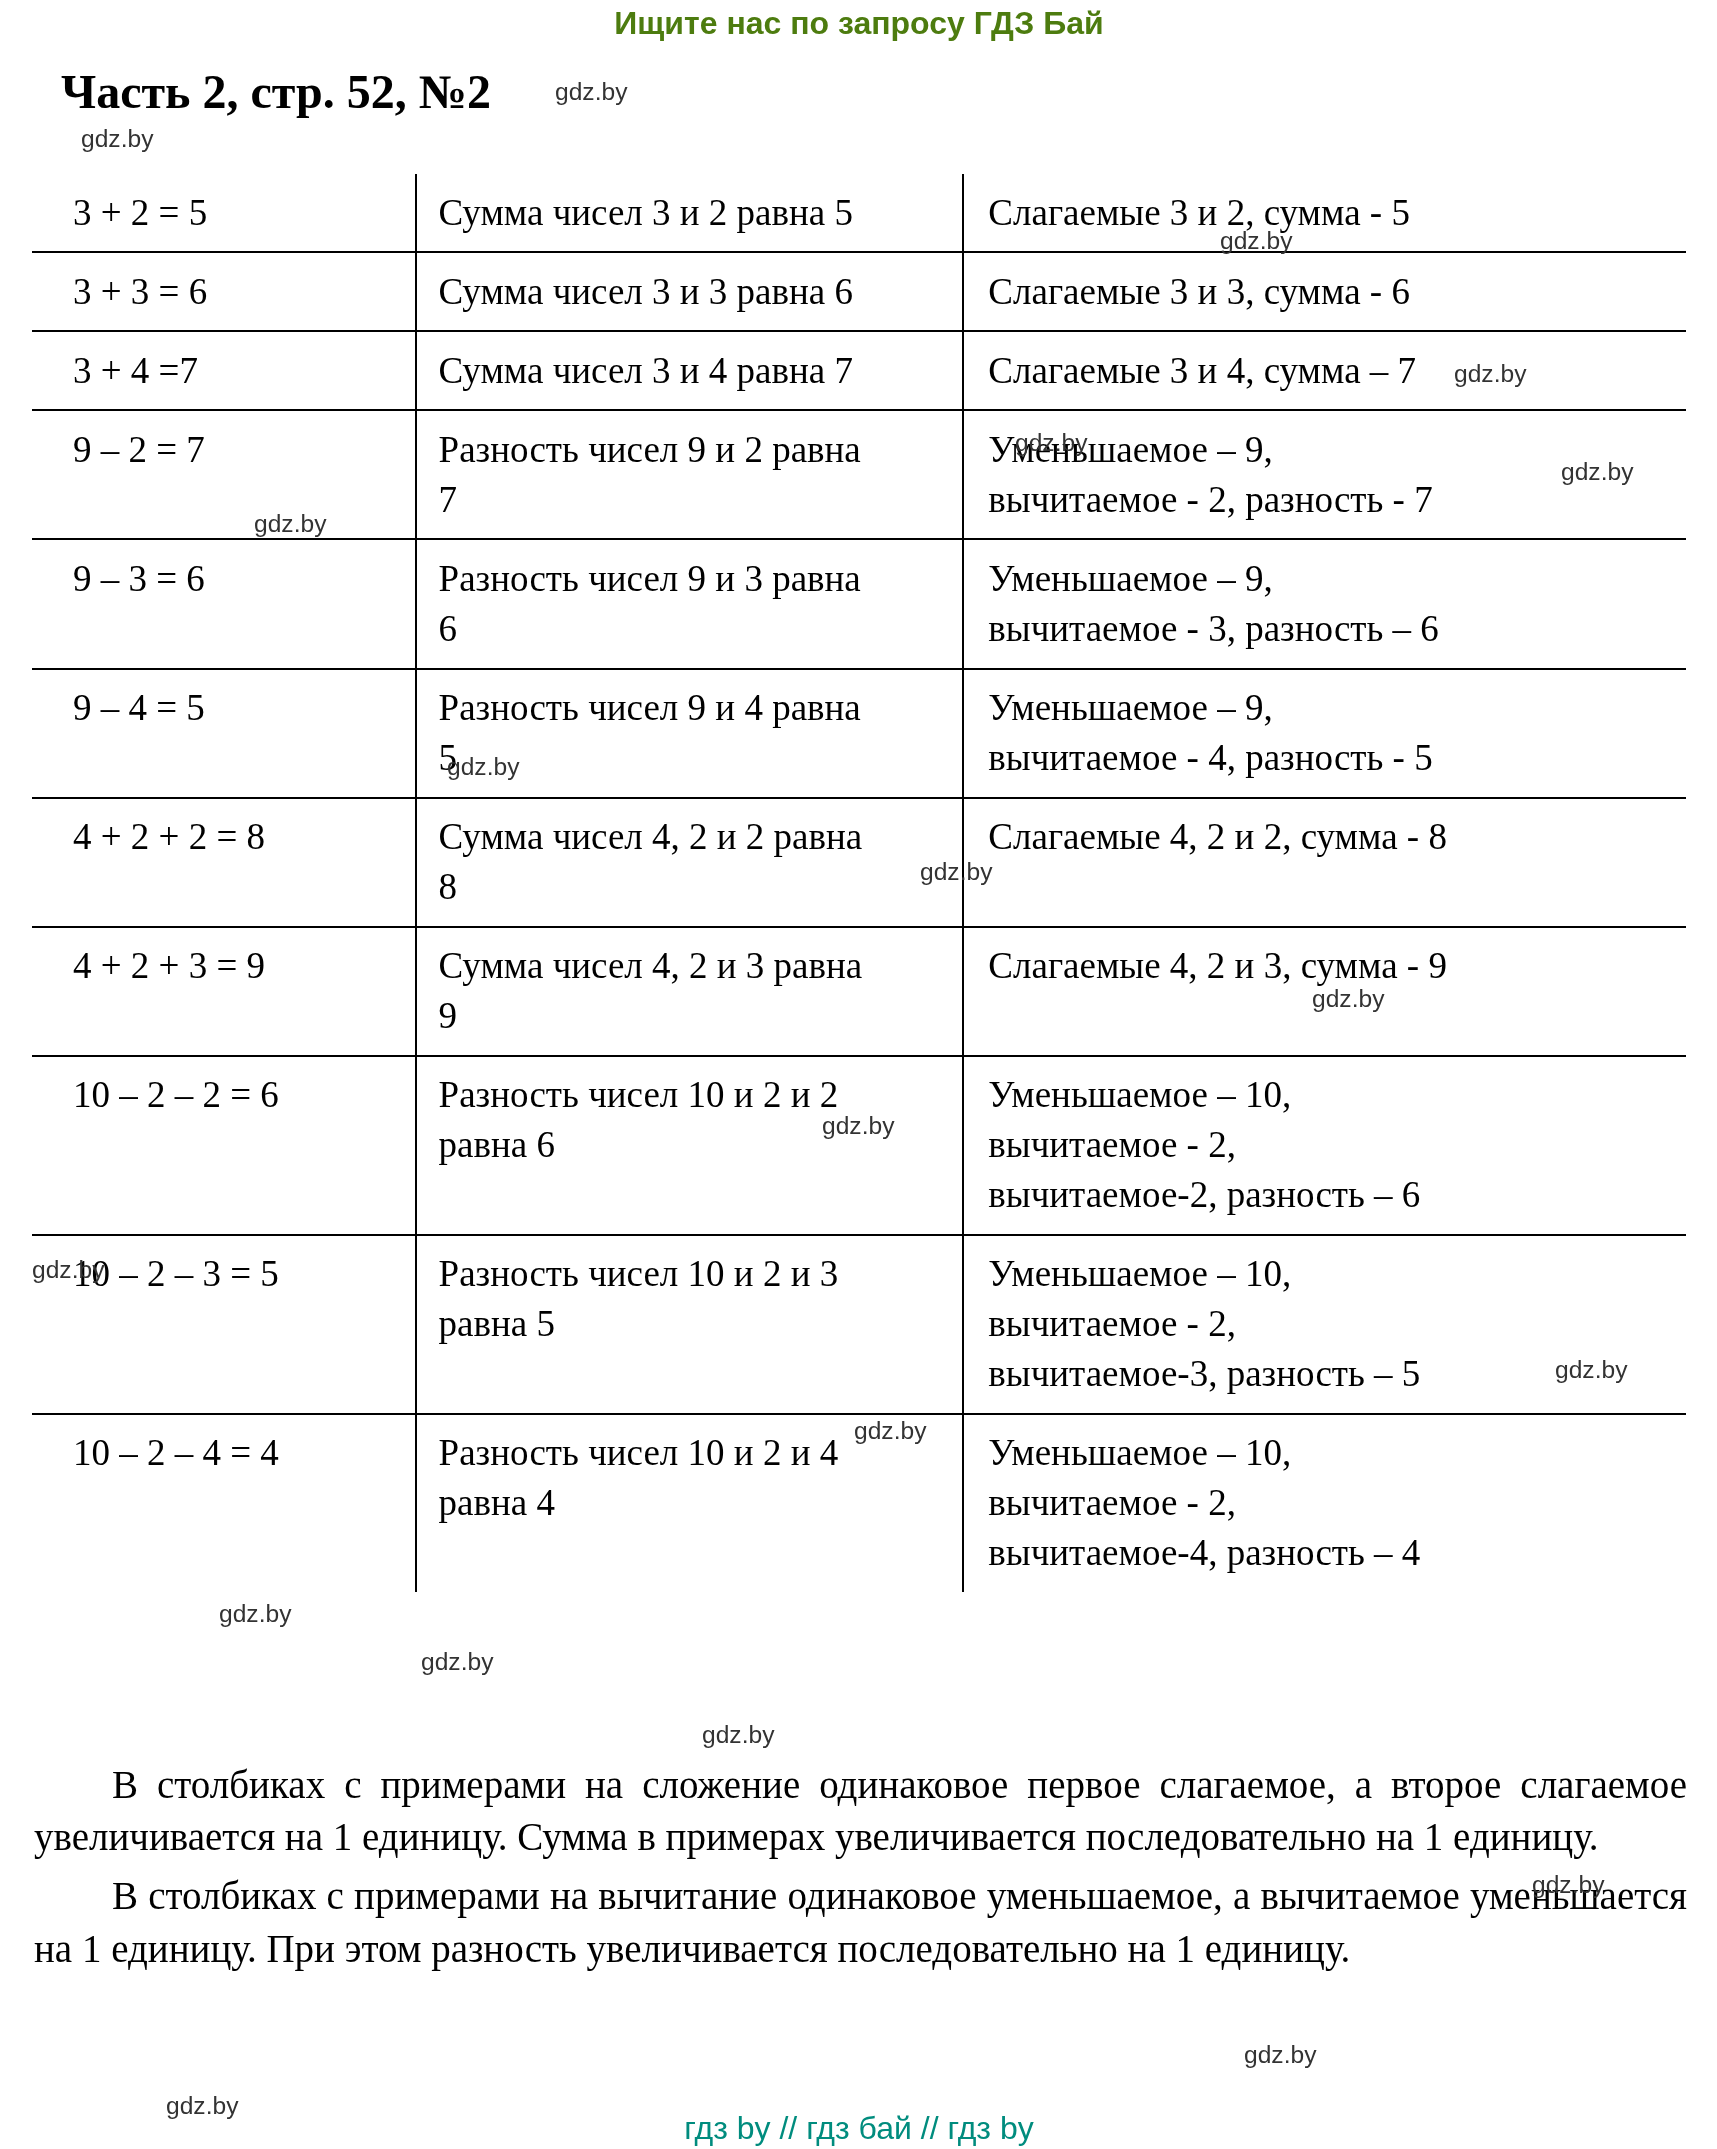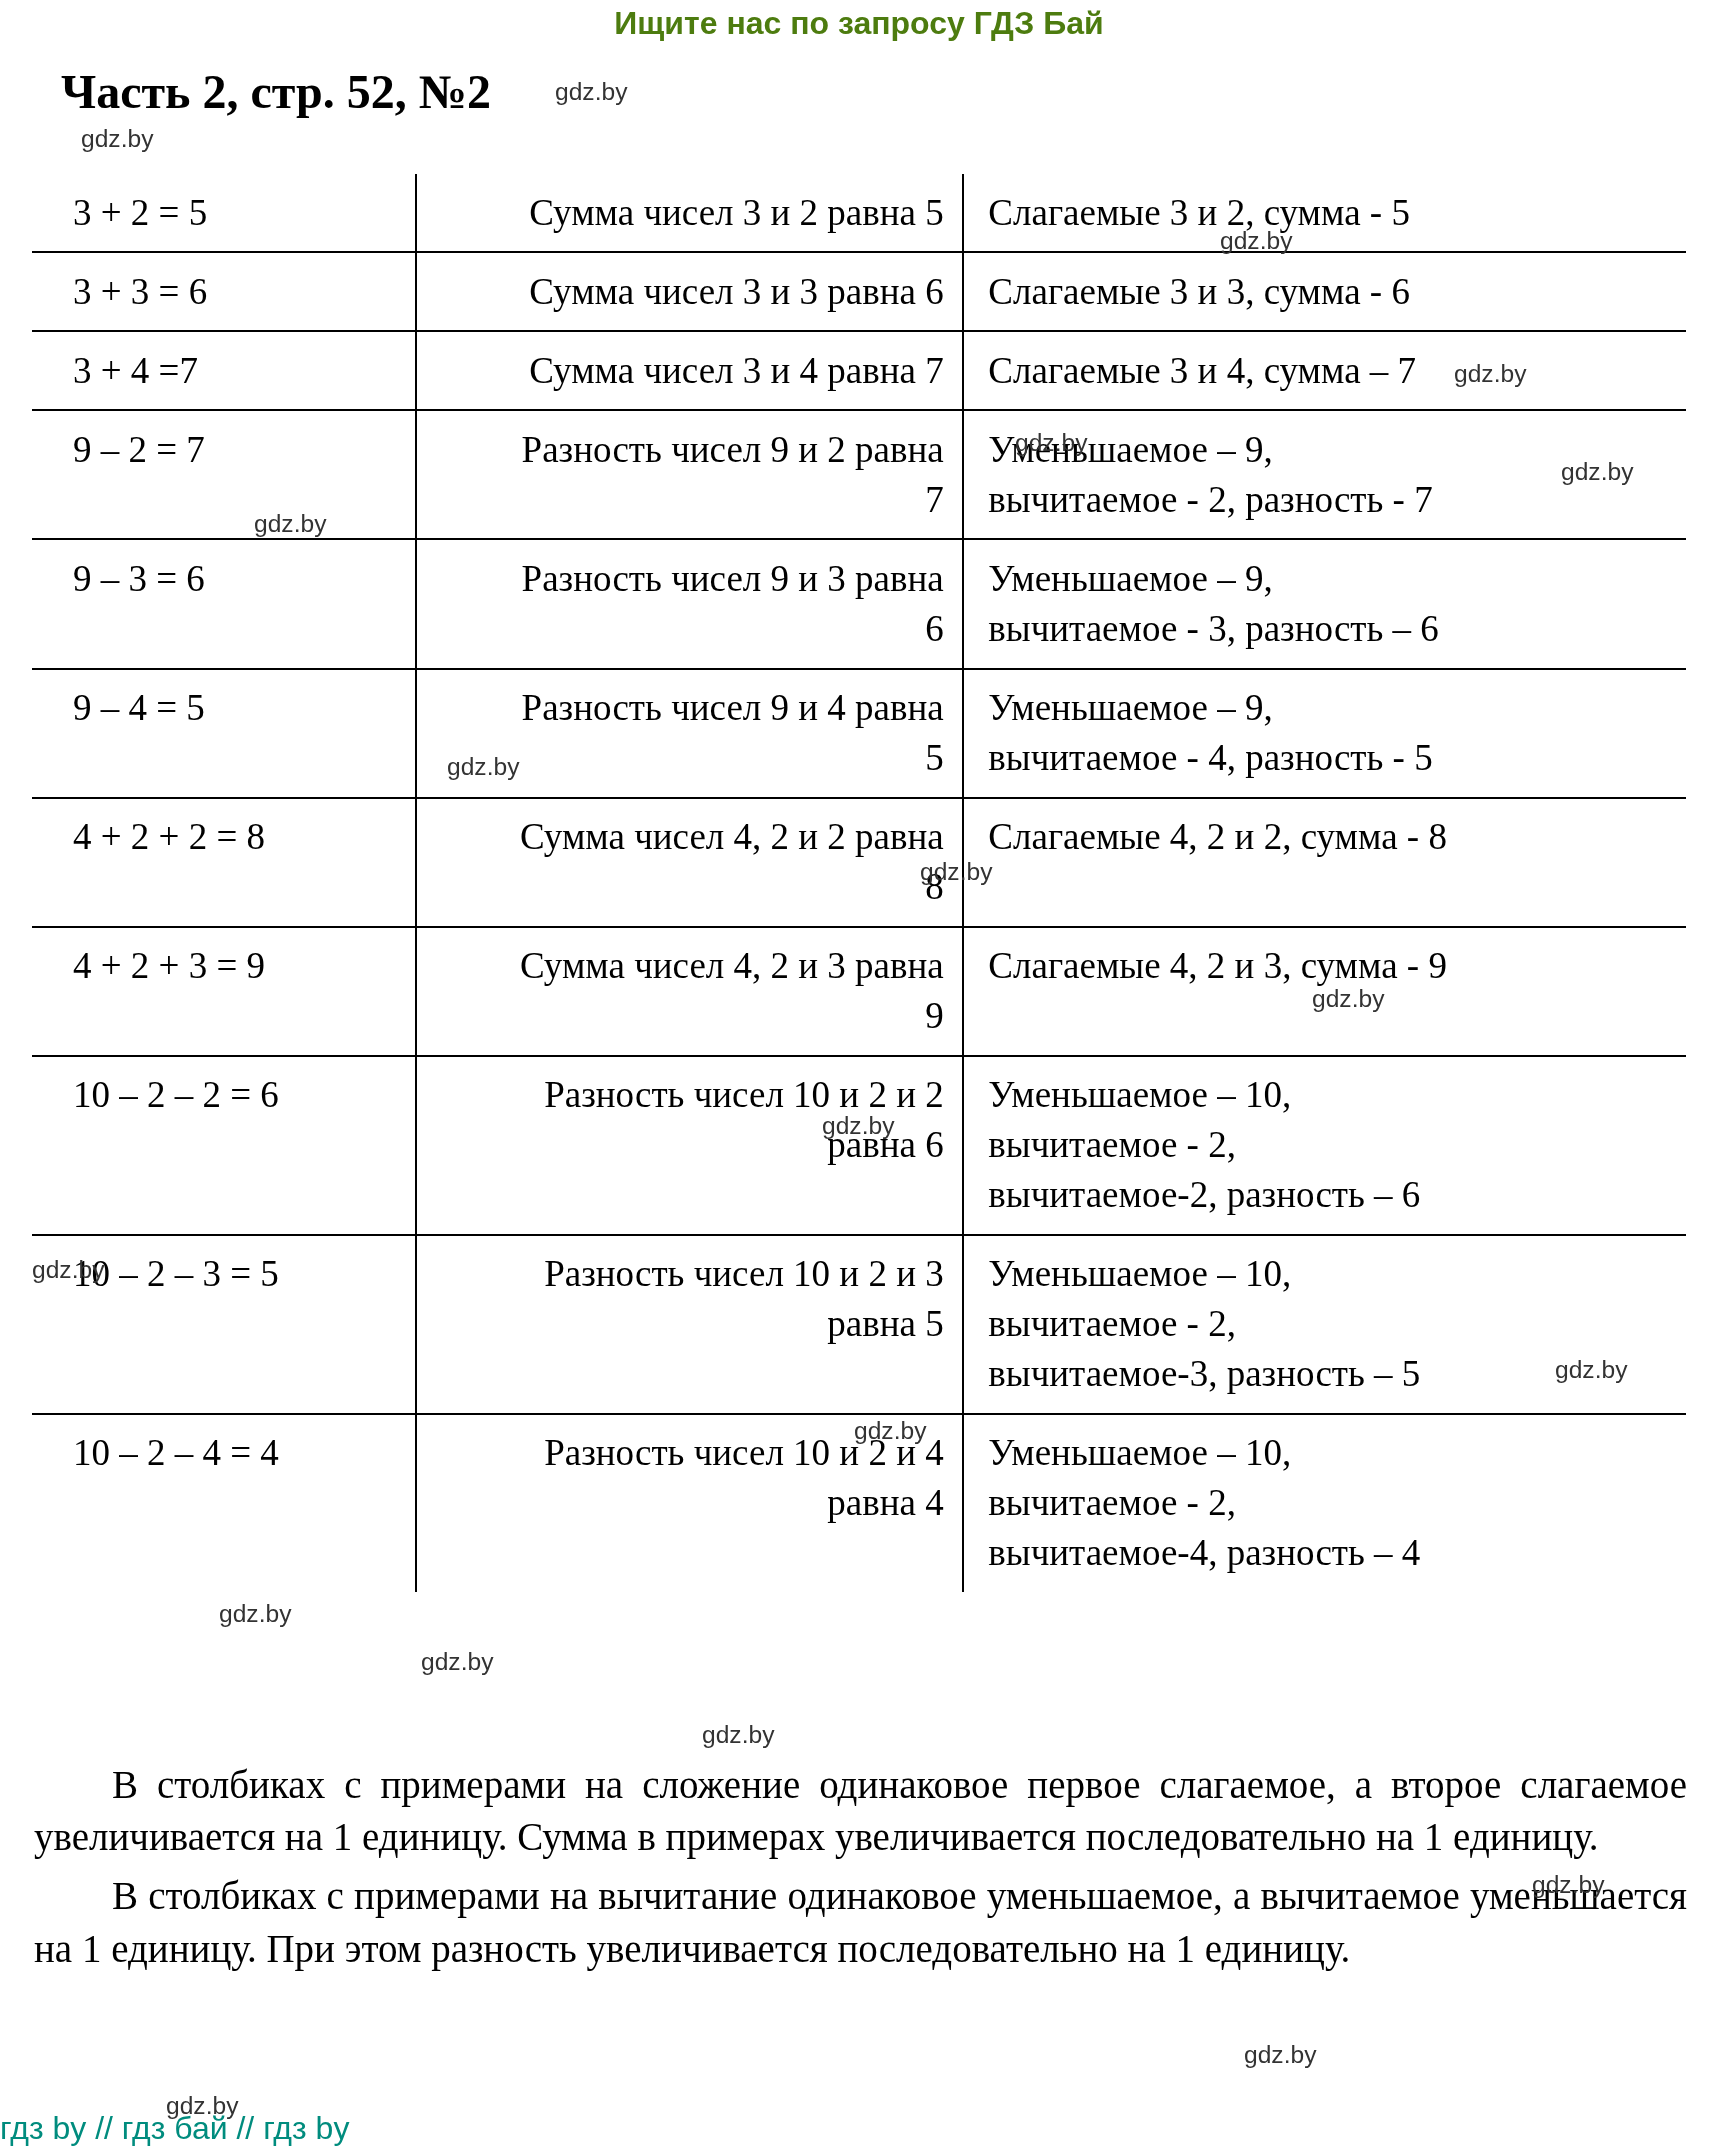--- a/index.html
+++ b/index.html
@@ -39,37 +39,37 @@
   }
   table.tbl td {
     vertical-align: top;
     font-size: 37px;
     line-height: 1.35;
     padding: 13.6px 18.6px 13.6px 22px;
     border-bottom: 2.5px solid #000;
     white-space: pre-line;
   }
   table.tbl td.c1 { width: 353px; padding-left: 41px; }
-  table.tbl td.c2 { width: 504px; border-left: 2.5px solid #000; text-align: right; }
+  table.tbl td.c2 { width: 504px; border-left: 2.5px solid #000; }
   table.tbl td.c3 { width: 665px; border-left: 2.5px solid #000; padding-left: 24px; }
   table.tbl tr:last-child td { border-bottom: none; }
   .notes {
     position: absolute;
     top: 1759px; left: 34px;
     width: 1653px;
     font-size: 39px;
     line-height: 1.34;
     text-align: justify;
   }
   .notes p { text-indent: 78px; margin-bottom: 6.8px; }
   .footer {
     position: absolute;
     top: 2110px; left: 0;
     width: 100%;
-    text-align: left;
+    text-align: center;
     font-family: "Liberation Sans", sans-serif;
     font-size: 32px;
     color: #008c7e;
   }
   .wm {
     position: absolute;
     font-family: "Liberation Sans", sans-serif;
     font-size: 24.6px;
     color: #333333;
     white-space: nowrap;

